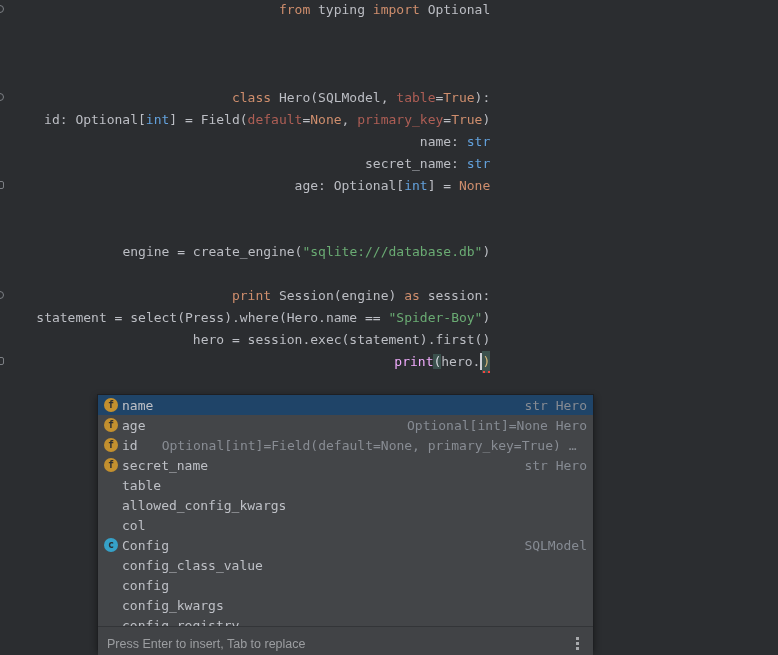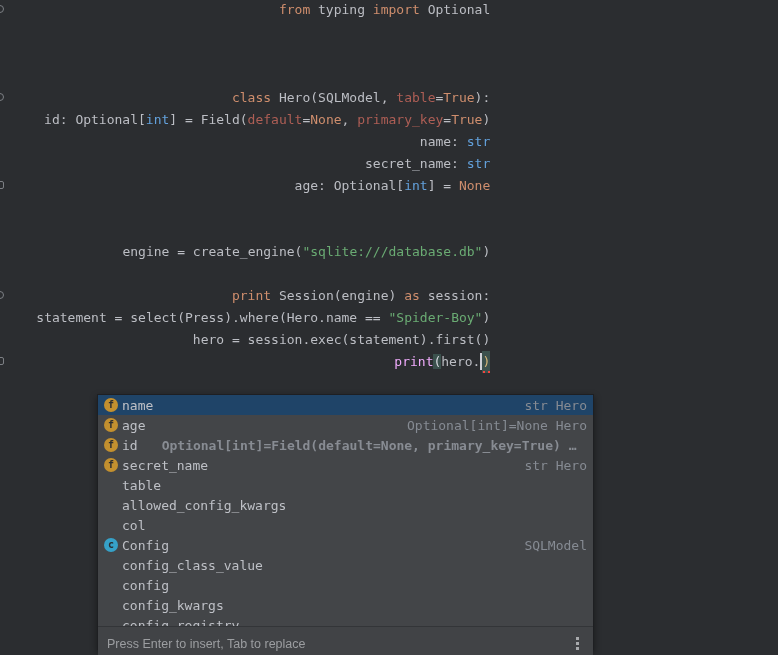--- a/index.html
+++ b/index.html
@@ -34,21 +34,21 @@
   }
   #cl-list{height:231px;overflow:hidden;flex:none;}
   .cl-row{height:20px;display:flex;align-items:center;padding:0 6px;font-size:13px;white-space:pre;}
   .cl-row.selected{background:#1f4468;}
   .cl-ico{flex:none;width:14px;height:14px;border-radius:50%;margin-right:4px;
     font-size:10px;font-weight:bold;line-height:14px;text-align:center;color:#2b2d30;}
   .ico-field{background:#c3902f;}
   .ico-class{background:#36a1c8;}
   .ico-none{background:transparent;}
   .cl-label{color:#bec0c6;flex:none;text-align:right;}
-  .cl-tail{color:#888c93;margin-left:24px;overflow:hidden;flex:1;font-weight:bold;}
+  .cl-tail{color:#888c93;margin-left:24px;overflow:hidden;flex:1;}
   .cl-hint{color:#868b93;margin-left:auto;padding-left:10px;}
   #cl-footer{
     flex:none;height:34px;border-top:1px solid #333538;background:#414346;
     display:flex;align-items:center;padding:0 9px;box-sizing:border-box;
   }
   #footer-hint{font-family:"Liberation Sans","DejaVu Sans",sans-serif;font-size:12.5px;color:#9c9ea1;}
   #more-dots{margin-left:auto;width:3px;height:3px;background:#a8aaad;
     box-shadow:0 -5px 0 #a8aaad,0 5px 0 #a8aaad;margin-right:5px;}
 </style>
 </head>

